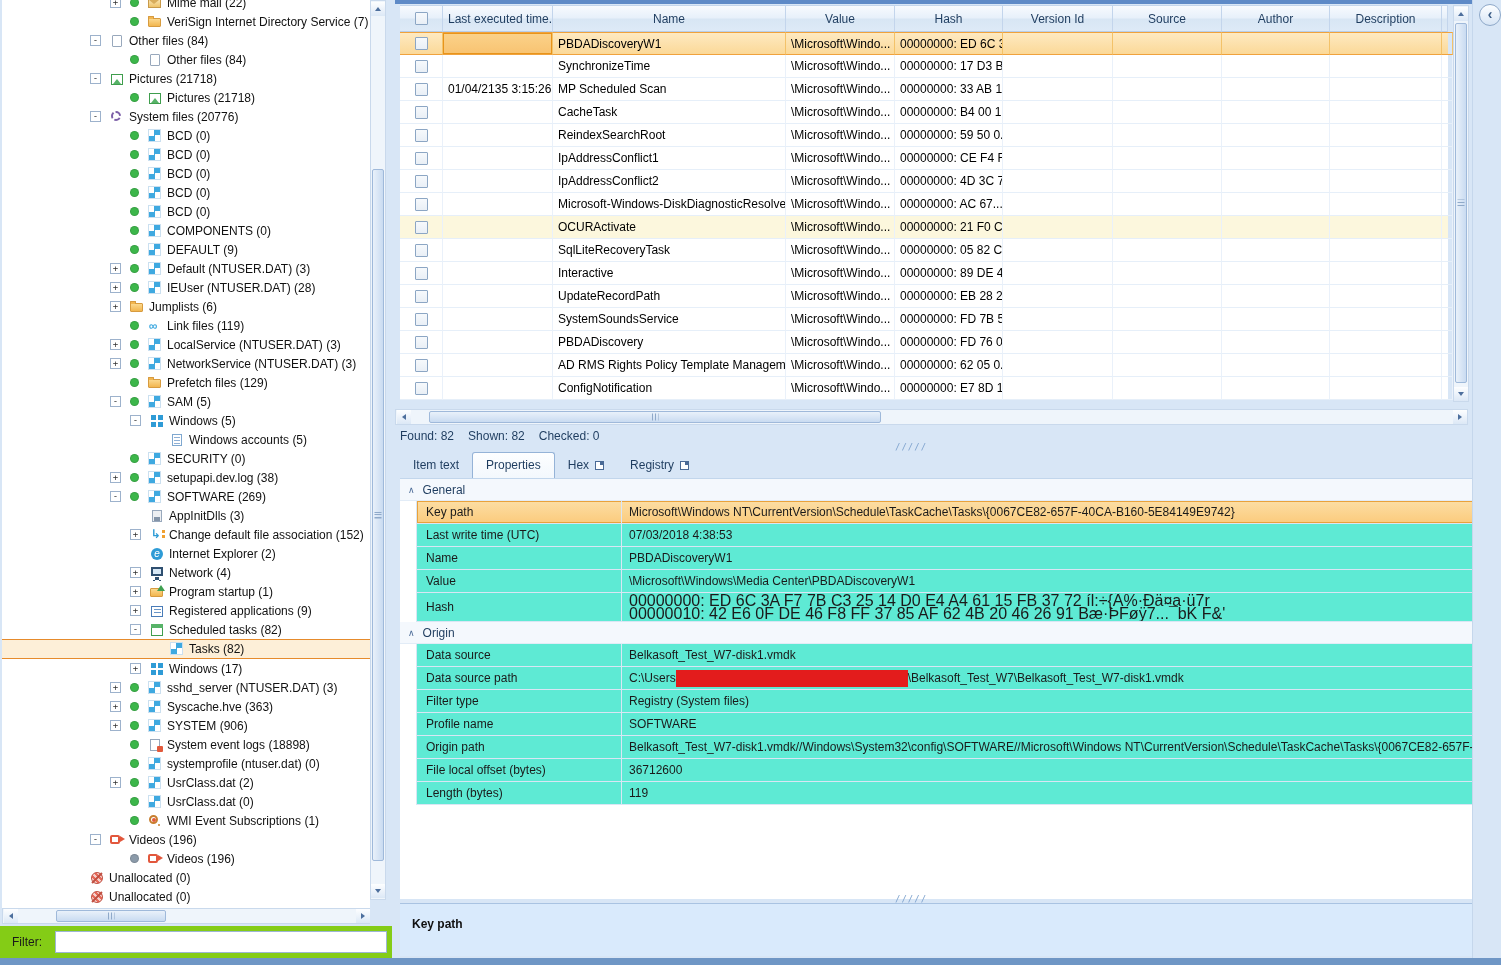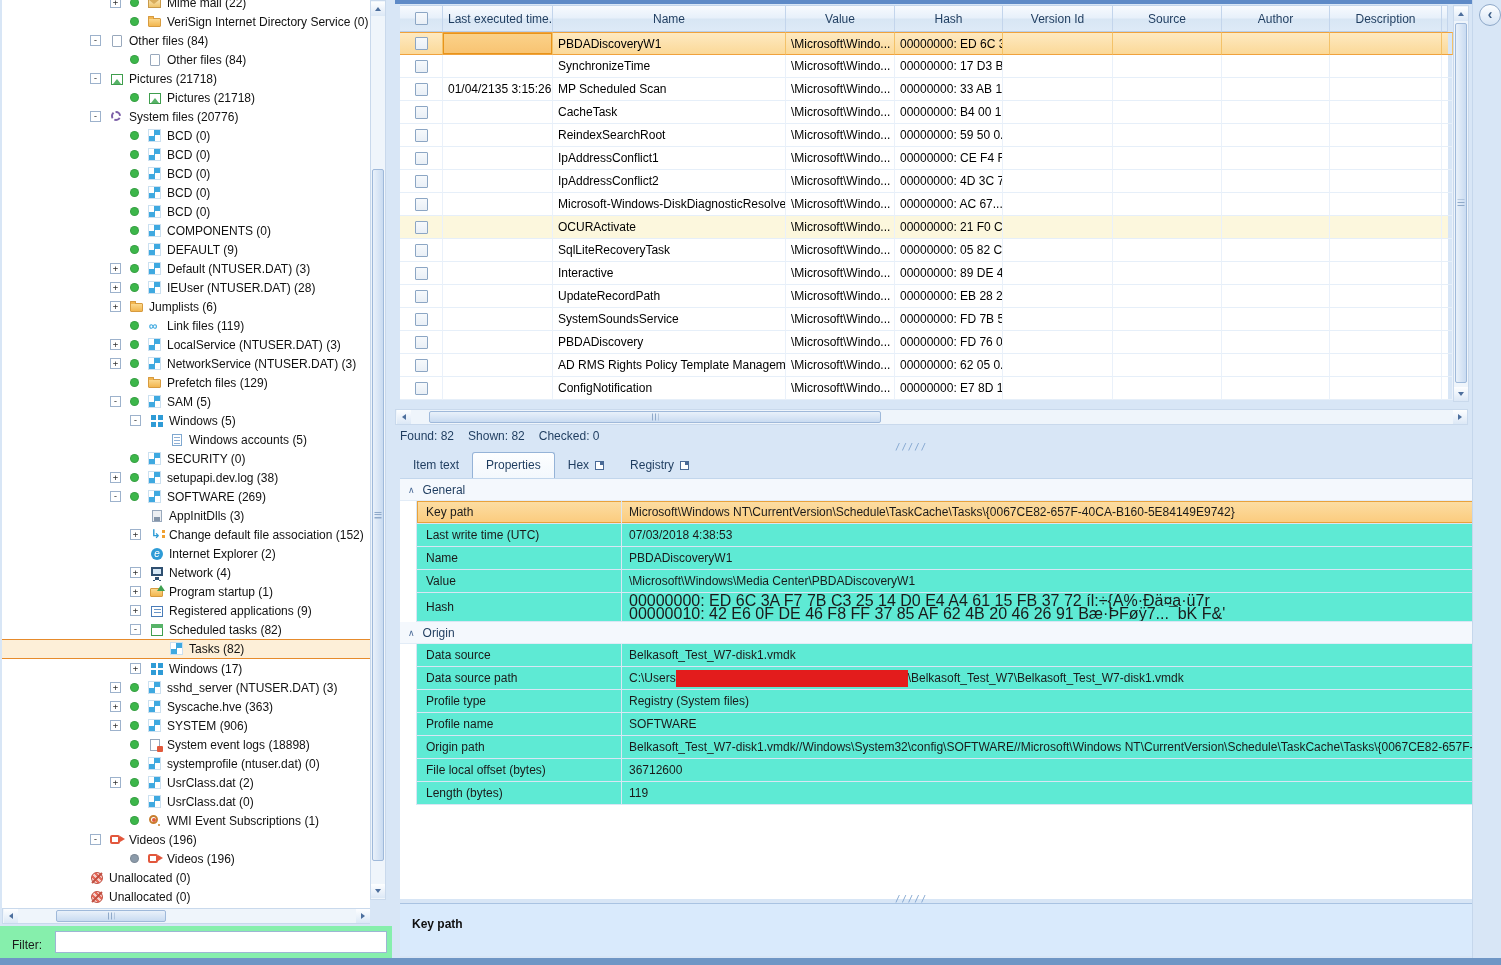--- a/index.html
+++ b/index.html
@@ -65,21 +65,21 @@
   .ar-left::before{ border-top:3px solid transparent; border-bottom:3px solid transparent; border-right:4px solid #4D6F9D; left:5px; top:4px;}
   .ar-right::before{border-top:3px solid transparent; border-bottom:3px solid transparent; border-left:4px solid #4D6F9D; left:5px; top:4px;}
   .sb-th { position:absolute; background:linear-gradient(to right,#E9F1FA,#C9DBF1); border:1px solid #9FB9DA; border-radius:2px; }
   .sb-th.h { background:linear-gradient(#E9F1FA,#C9DBF1); }
   .sb-th::after { content:""; position:absolute; left:50%; top:50%; transform:translate(-50%,-50%); width:7px; height:7px;
      background:repeating-linear-gradient(to right,#8FA9C9 0 1px,transparent 1px 3px); }
   .sb-th.v::after { background:repeating-linear-gradient(#8FA9C9 0 1px,transparent 1px 3px); }
 
   .tree-vscroll { left:370px; top:0; width:16px; height:900px; }
   .tree-hscroll { left:2px; top:908px; width:368px; height:16px; }
-  .filter-row { position:absolute; left:0; top:926px; width:392px; height:38px; background:#86efac; display:flex; align-items:center; }
+  .filter-row { position:absolute; left:0; top:926px; width:392px; height:32px; background:#84cc16; display:flex; align-items:center; }
   .filter-label { margin-left:12px; color:#1a1a1a; }
   .filter-input { position:absolute; left:55px; top:5px; width:332px; height:22px; border:1px solid #9DB6D4; background:#fff; font:inherit; padding:0 4px; }
 
   
   .right { position:absolute; left:395px; top:0; width:1077px; height:965px; }
   .top-strip { position:absolute; left:0; top:0; width:1077px; height:4px; background:#5E8AC7; }
 
   .grid { position:absolute; left:5px; top:5px; width:1048px; }
   .grow { display:grid; grid-template-columns:43px 110px 233px 109px 108px 110px 109px 108px 112px 1fr; }
   .ghead .gcell { height:27px; background:linear-gradient(#F7FAFE 0%,#E7F0FA 48%,#D8E6F4 52%,#DEEAF7 100%); border-right:1px solid #C3D5EC; border-bottom:1px solid #B9CEE8; border-top:1px solid #C3D5EC; color:#1E3C5F; display:flex; align-items:center; justify-content:center; overflow:hidden; white-space:nowrap; }
@@ -145,21 +145,21 @@
       </div>
 
       <div class="tree-row" style="--lvl: 1;">
         <span class="slot-exp" style="visibility: hidden;">
           <span class="expbox"></span>
         </span>
         <span class="slot-dot">
           <span class="dotc g"></span>
         </span>
         <span class="ticon ic-folder"></span>
-        <span class="tlabel">VeriSign Internet Directory Service (0)</span>
+        <span class="tlabel">VeriSign Internet Directory Service (7)</span>
       </div>
 
       <div class="tree-row" style="--lvl: 0;">
         <span class="slot-exp">
           <span class="expbox">-</span>
         </span>
 
         <span class="ticon ic-doc"></span>
         <span class="tlabel">Other files (84)</span>
       </div>
@@ -1003,21 +1003,21 @@
           <div class="plabel">Data source path</div>
           <div class="pvalue">
             <span>C:\Users</span>
             <span class="redact"></span>
             <span>\Belkasoft_Test_W7\Belkasoft_Test_W7-disk1.vmdk</span>
             <span></span>
           </div>
         </div>
 
         <div class="prow">
-          <div class="plabel">Profile type</div>
+          <div class="plabel">Filter type</div>
           <div class="pvalue">
             <span></span>
             <span></span>
             <span>Registry (System files)</span>
           </div>
         </div>
 
         <div class="prow">
           <div class="plabel">Profile name</div>
           <div class="pvalue">

